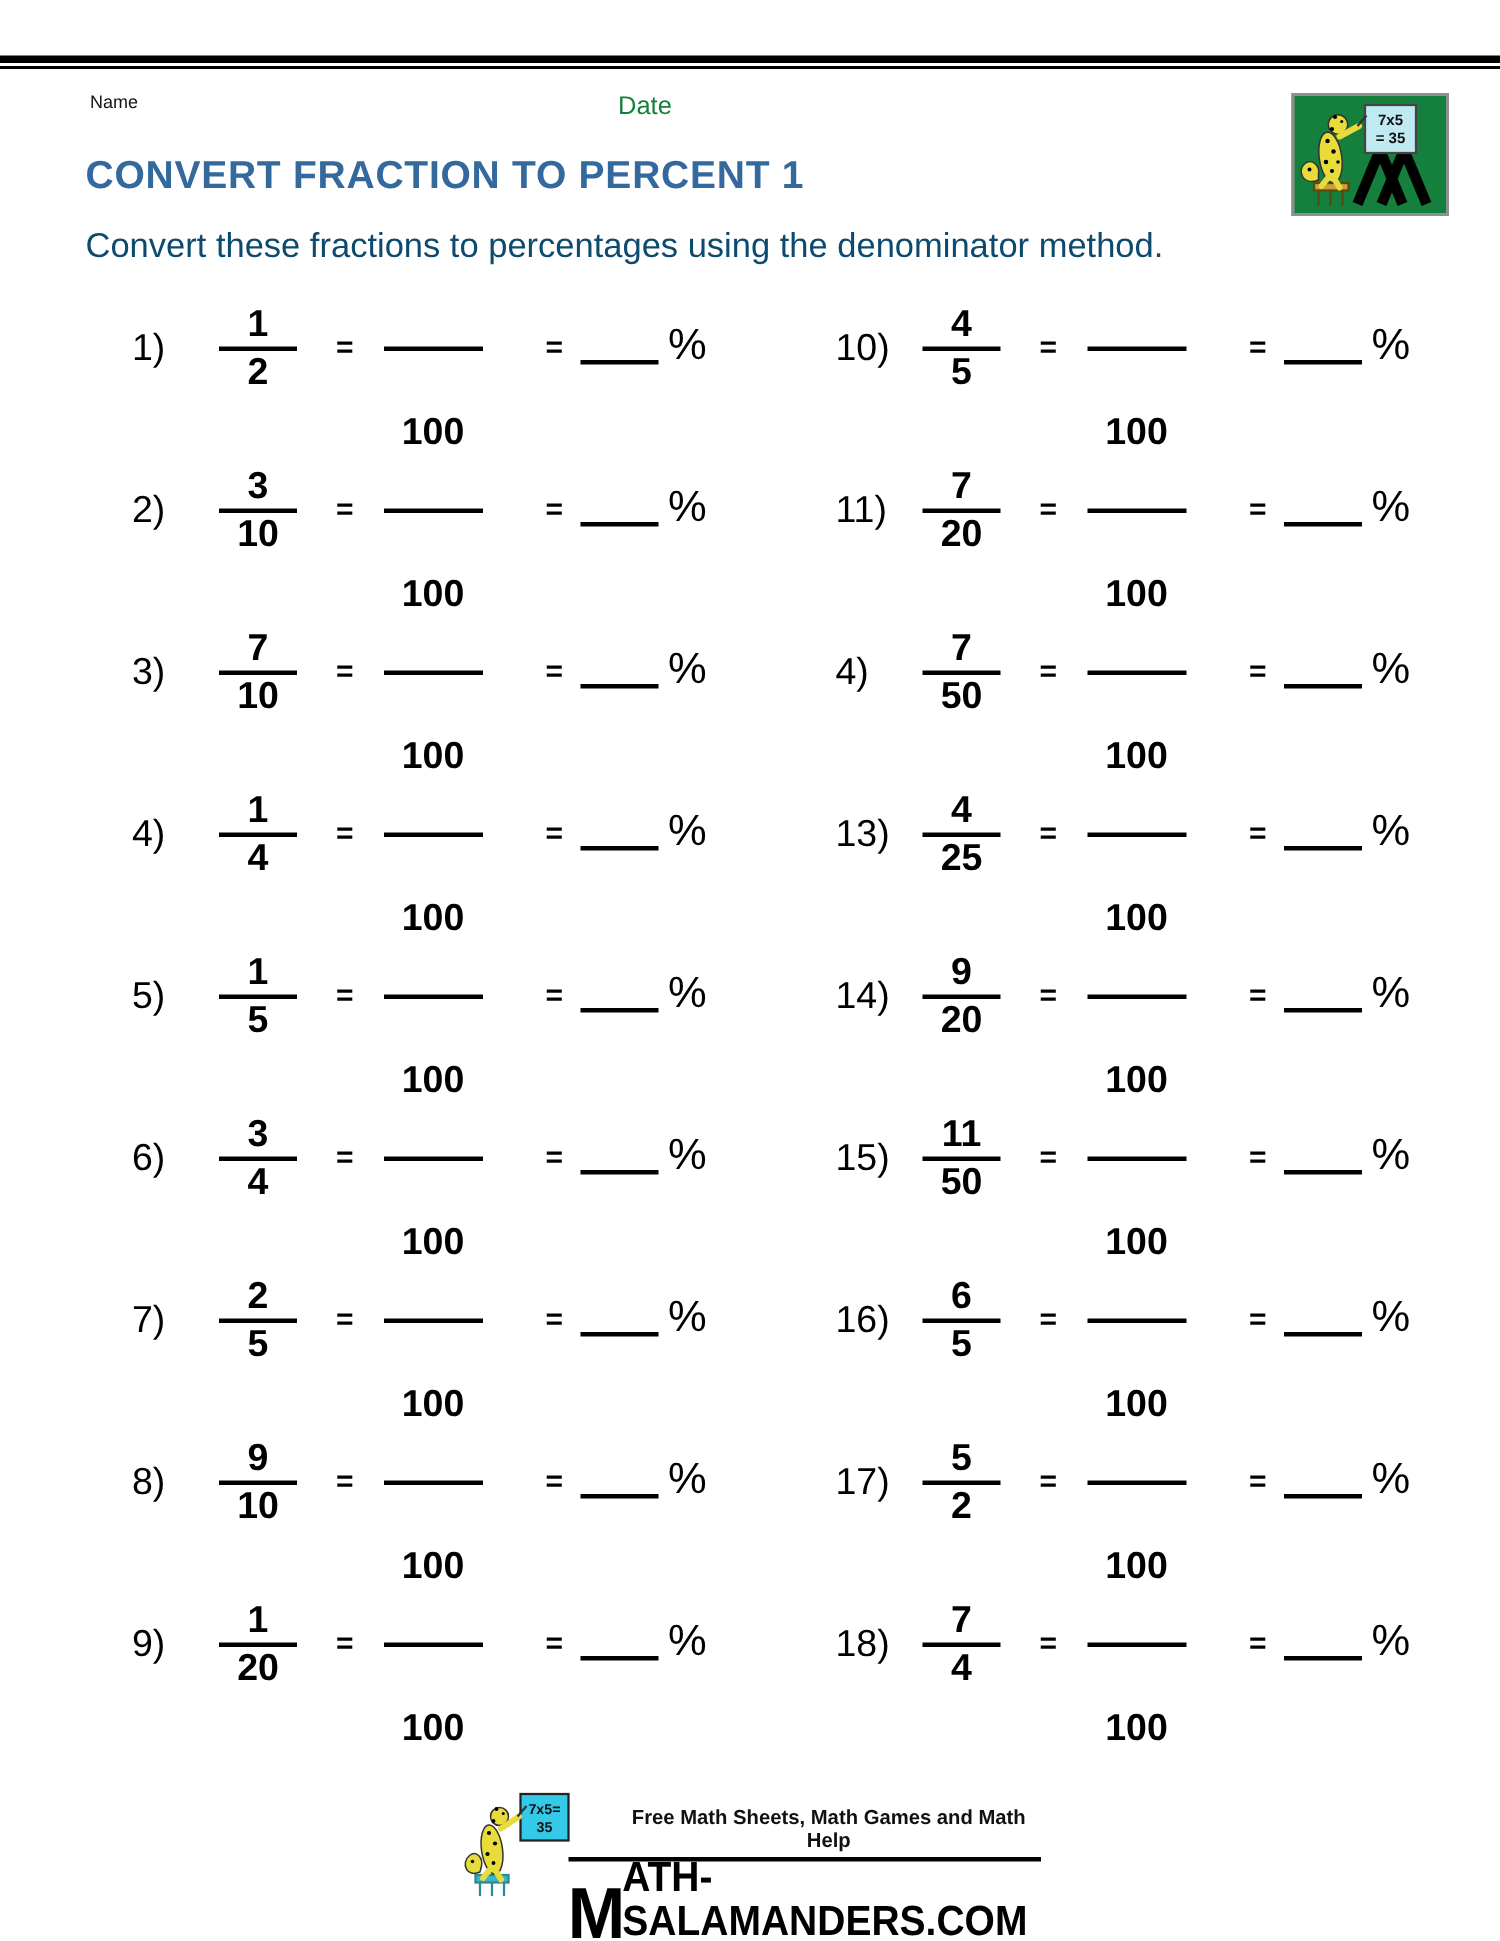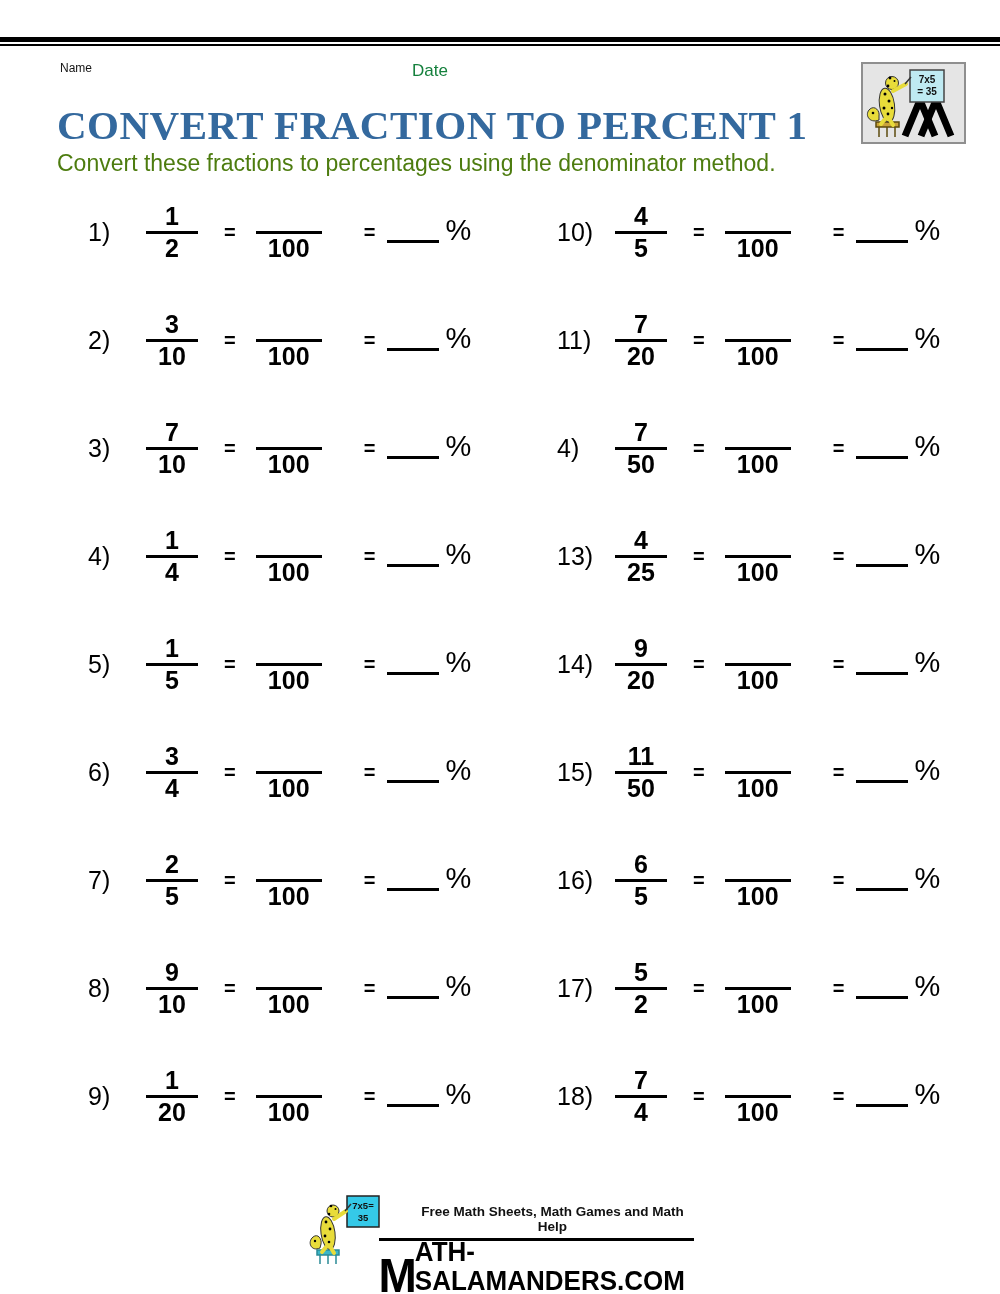--- a/index.html
+++ b/index.html
@@ -10,50 +10,50 @@
   
   .double-rule{position:absolute;top:37px;left:0;width:1000px;}
   .double-rule .thick{height:5px;background:#000;}
   .double-rule .thin{height:2px;background:#000;margin-top:2px;}
 
   .name-label{position:absolute;top:61px;left:60px;font-size:12px;color:#141414;}
   .date-label{position:absolute;top:61px;left:412px;font-size:17px;color:#15803d;}
 
   .logo-box{
     position:absolute;top:62px;left:861px;width:101px;height:78px;
-    border:2px solid #8f8f8f;background:#e5e5e5;
+    border:2px solid #8f8f8f;background:#15803d;
   }
   .logo-box svg{display:block;width:101px;height:78px;}
 
   .page-title{
     position:absolute;top:101px;left:57px;margin:0;
-    font-family:Liberation Serif, serif;font-weight:600;
-    font-size:41px;letter-spacing:.5px;color:#34699E;
+    font-family:Liberation Sans, sans-serif;font-weight:600;
+    font-size:26px;letter-spacing:.5px;color:#34699E;
   }
   .instructions{
     position:absolute;top:150px;left:57px;margin:0;
-    font-size:23px;color:#4d7c0f;
+    font-size:23px;color:#0c4a6e;
   }
 
   .problems{
     position:absolute;top:178px;left:0;width:1000px;box-sizing:border-box;
     padding-left:88px;padding-right:30px;
     display:grid;grid-template-columns:1fr 1fr;
   }
   .col-right .problem-row{margin-left:28px;}
 
   .problem-row{height:108px;display:flex;align-items:center;}
   .p-num{width:50px;font-size:25px;color:#000;flex:0 0 auto;}
   .frac{
     display:flex;flex-direction:column;align-items:center;
     width:56px;flex:0 0 auto;margin-left:6px;
     font-weight:bold;font-size:25px;line-height:27px;text-align:center;
   }
   .frac .bar{display:block;width:52px;height:0;border-top:3px solid #000;margin:1px 0;}
-  .frac100{width:70px;margin-left:18px;}
+  .frac100{width:70px;margin-left:18px;gap:40px;}
   .frac100 .bar{width:66px;}
   .eq{font-size:20px;font-weight:600;margin-left:24px;flex:0 0 auto;}
   .eq.eq2{margin-left:40px;}
   .ans-blank{
     width:52px;height:0;border-bottom:3px solid #000;
     margin-left:12px;transform:translateY(9px);flex:0 0 auto;
   }
   .pct{font-size:29px;margin-left:6px;flex:0 0 auto;transform:translateY(-2px);}
 
   

